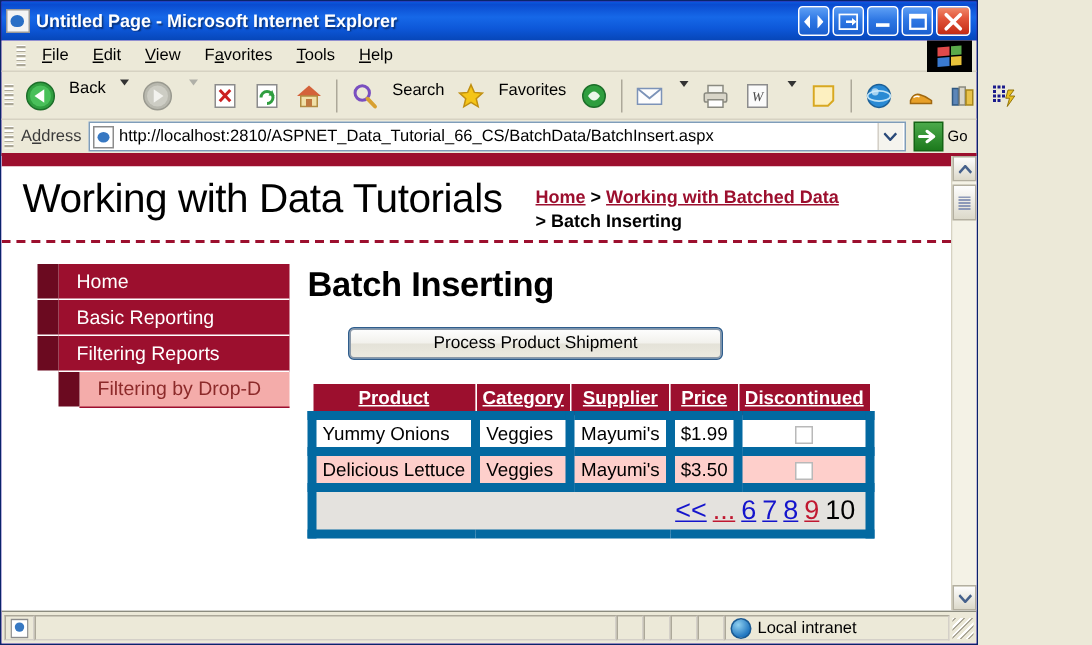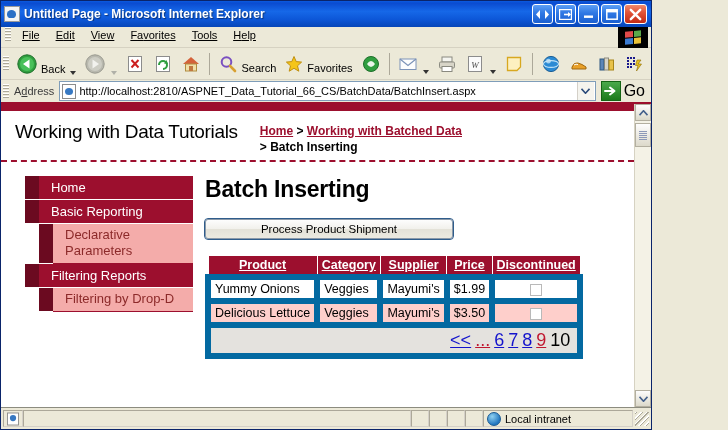--- a/index.html
+++ b/index.html
@@ -58,25 +58,24 @@
   .tbtn.close {
     background: linear-gradient(to bottom, #f08a6c 0%, #e2553a 40%, #c32a14 100%);
     width: 23px;
   }
   .tbtn svg { display: block; }
 
   
   #menubar {
     height: 21px; min-height: 21px;
     background: #ece9d8;
-    display: flex; align-items: flex-start;
+    display: flex; align-items: center;
     border-bottom: 1px solid #d6d2c2;
-    padding-left: 4px;
+    padding-left: 10px;
     position: relative;
-    text-decoration: underline;
   }
   .gripper {
     width: 6px; height: 15px; margin-right: 3px;
     background:
       repeating-linear-gradient(to bottom, #ffffff 0 1px, #aca899 1px 2px, transparent 2px 3px);
     flex: none;
   }
   .menu-item {
     font-size: 11px; color: #000;
     padding: 2px 8px; cursor: default;
@@ -100,21 +99,21 @@
   
   #toolbar {
     height: 32px; min-height: 32px;
     background: #ece9d8;
     display: flex; align-items: center;
     border-bottom: 1px solid #d6d2c2;
     padding-left: 2px;
     position: relative;
   }
   .tb-item {
-    display: flex; align-items: flex-end; gap: 3px;
+    display: flex; align-items: flex-start; gap: 8px;
     padding: 2px 4px; cursor: default; white-space: nowrap;
     font-size: 11px; color: #000;
   }
   .tb-sep { width: 1px; height: 22px; background: #aca899; margin: 0 4px; flex: none; }
   .caret { width: 0; height: 0; border-left: 3px solid transparent; border-right: 3px solid transparent; border-top: 4px solid #333; margin-left: 2px; }
   .caret.gray { border-top-color: #b0b0a8; }
   .icon22 { width: 22px; height: 22px; position: relative; flex: none; }
   .icon20 { width: 20px; height: 20px; position: relative; flex: none; }
 
   
@@ -153,21 +152,21 @@
     background: #f5f4ee; display: flex; align-items: center; justify-content: center;
     flex: none;
   }
   #go-button { display: flex; align-items: center; gap: 3px; padding: 0 4px 0 5px; }
   #go-icon {
     width: 20px; height: 20px;
     background: linear-gradient(to bottom, #4aa94a, #1d7a1d);
     border: 1px solid #146414;
     display: flex; align-items: center; justify-content: center; flex: none;
   }
-  #go-label { font-size: 16px; color: #000; }
+  #go-label { font-size: 10px; color: #000; }
 
   
   #viewport {
     flex: 1; position: relative;
     background: #ffffff;
     display: flex;
     overflow: hidden;
     border-bottom: 1px solid #8c8c7f;
   }
   #page {
@@ -175,21 +174,21 @@
   }
   #page-topbar { height: 7px; background: #9c0f2e; }
 
   #header-zone {
     display: flex; align-items: flex-start;
     border-bottom: 2px dashed #9c0f2e;
     padding: 3px 0 5px 0;
     background: #fff;
   }
   #site-title {
-    font-size: 19px; color: #000;
+    font-size: 27px; color: #000;
     padding-left: 14px; letter-spacing: -0.3px;
     white-space: nowrap;
     line-height: 36px;
   }
   #breadcrumb {
     font-size: 12px; font-weight: bold; color: #000;
     padding-left: 22px; padding-top: 9px;
     line-height: 16px;
   }
   #breadcrumb a { color: #9c0f2e; text-decoration: underline; }
@@ -239,20 +238,21 @@
     font-family: "Liberation Sans", sans-serif;
     font-size: 11.5px; color: #000;
     background: linear-gradient(to bottom, #fdfdfd 0%, #f2f1ec 48%, #e4e2d8 52%, #eceae0 100%);
     border: 1px solid #8b99a8;
     border-radius: 3px;
     outline: 1px solid #2f5d8c;
     padding: 3px 10px;
     width: 248px;
     margin-bottom: 16px;
     cursor: default;
+    margin-left: 28px;
   }
 
   
   #grid {
     border-collapse: collapse;
     font-size: 12.5px;
     width: 360px;
     border: 1px solid #ffffff;
   }
   #grid th {
@@ -615,21 +615,20 @@
           <a href="#">Home</a><span> &gt; </span><a href="#">Working with Batched Data</a><br>
           <span>&gt; </span><span>Batch Inserting</span>
         </div>
       </div>
 
       <div id="body-zone">
 
         <div id="sidebar">
           <div class="nav-top">Home</div>
           <div class="nav-top">Basic Reporting</div>
-          <div class="nav-sub">Declarative Parameters</div>
           <div class="nav-top">Filtering Reports</div>
           <div class="nav-sub">Filtering by Drop-D</div>
         </div>
 
         <div id="main">
           <h1 id="page-title">Batch Inserting</h1>
 
           <button id="process-button">Process Product Shipment</button>
 
           <table id="grid">

